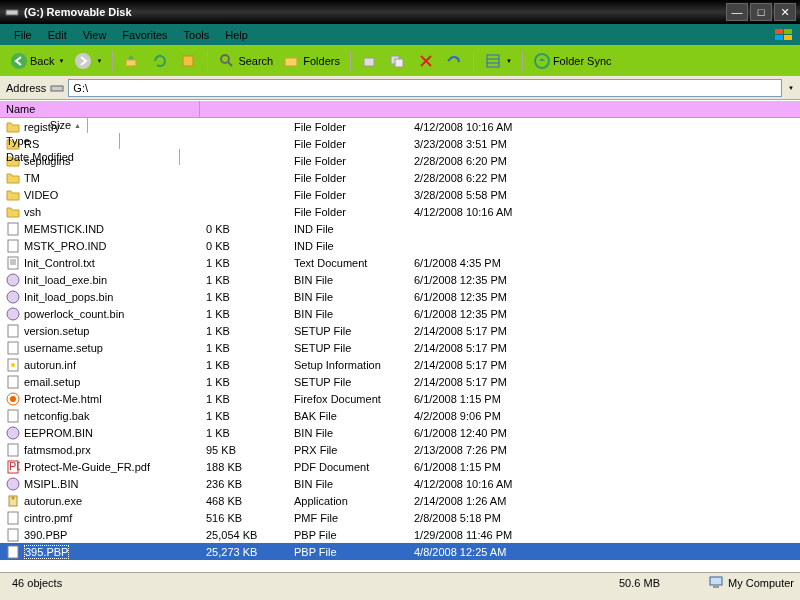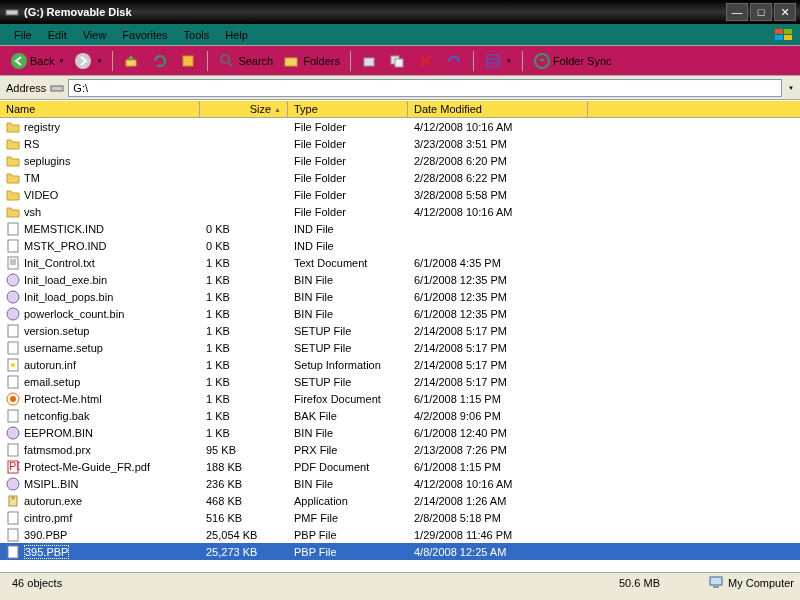--- a/index.html
+++ b/index.html
@@ -4,29 +4,29 @@
 <style>
 *{margin:0;padding:0;box-sizing:border-box;font-family:Tahoma,sans-serif;font-size:11px;}
 body{background:#ece9d8;width:800px;height:600px;overflow:hidden;}
 .titlebar{background:linear-gradient(#000,#333,#000);height:24px;display:flex;align-items:center;padding:0 4px;color:#fff;}
 .titlebar .icon{width:16px;height:16px;margin-right:4px;}
 .titlebar .title{flex:1;font-weight:bold;}
 .titlebar .wbtn{width:22px;height:18px;background:#444;border:1px solid #666;margin-left:2px;display:flex;align-items:center;justify-content:center;color:#fff;cursor:pointer;}
 .menubar{background:#0f766e;height:22px;display:flex;align-items:center;padding:0 6px;border-bottom:1px solid #aca899;}
 .menubar .mitem{padding:2px 8px;cursor:pointer;}
 .menubar .flag{margin-left:auto;width:20px;height:14px;}
-.toolbar{background:#be185d;height:30px;display:flex;align-items:center;padding:0 6px;border-bottom:1px solid #aca899;gap:2px;}
+.toolbar{background:#84cc16;height:30px;display:flex;align-items:center;padding:0 6px;border-bottom:1px solid #aca899;gap:2px;}
 .tbtn{display:flex;align-items:center;padding:2px 4px;cursor:pointer;gap:2px;}
 .tbsep{width:1px;height:20px;background:#aca899;margin:0 4px;}
 .tico{width:18px;height:18px;display:inline-flex;align-items:center;justify-content:center;}
 .drop{font-size:6px;margin-left:2px;}
 .addrbar{background:#ece9d8;height:24px;display:flex;align-items:center;padding:0 6px;border-bottom:1px solid #aca899;gap:4px;}
 .addrbar input{flex:1;border:1px solid #7f9db9;padding:2px 4px;font-size:11px;height:18px;}
 .addrbar .drv{width:14px;height:14px;}
-.headerrow{background:#fde047;height:18px;display:flex;border-bottom:1px solid #aca899;border-top:1px solid #fff;}
+.headerrow{background:#f0abfc;height:18px;display:flex;border-bottom:1px solid #aca899;border-top:1px solid #fff;flex-direction:column;}
 .hcol{border-right:1px solid #aca899;padding:2px 6px;display:flex;align-items:center;cursor:pointer;position:relative;}
 .hcol.name{width:200px;}
 .hcol.size{width:88px;justify-content:flex-end;}
 .hcol.type{width:120px;}
 .hcol.date{width:180px;}
 .hcol .sort{font-size:7px;margin-left:3px;color:#666;}
 .list{background:#fff;height:454px;overflow-y:auto;}
 .row{display:flex;height:17px;align-items:center;}
 .row.sel{background:#316ac5;color:#fff;}
 .row.sel .fname{border:1px dotted #fff;}

